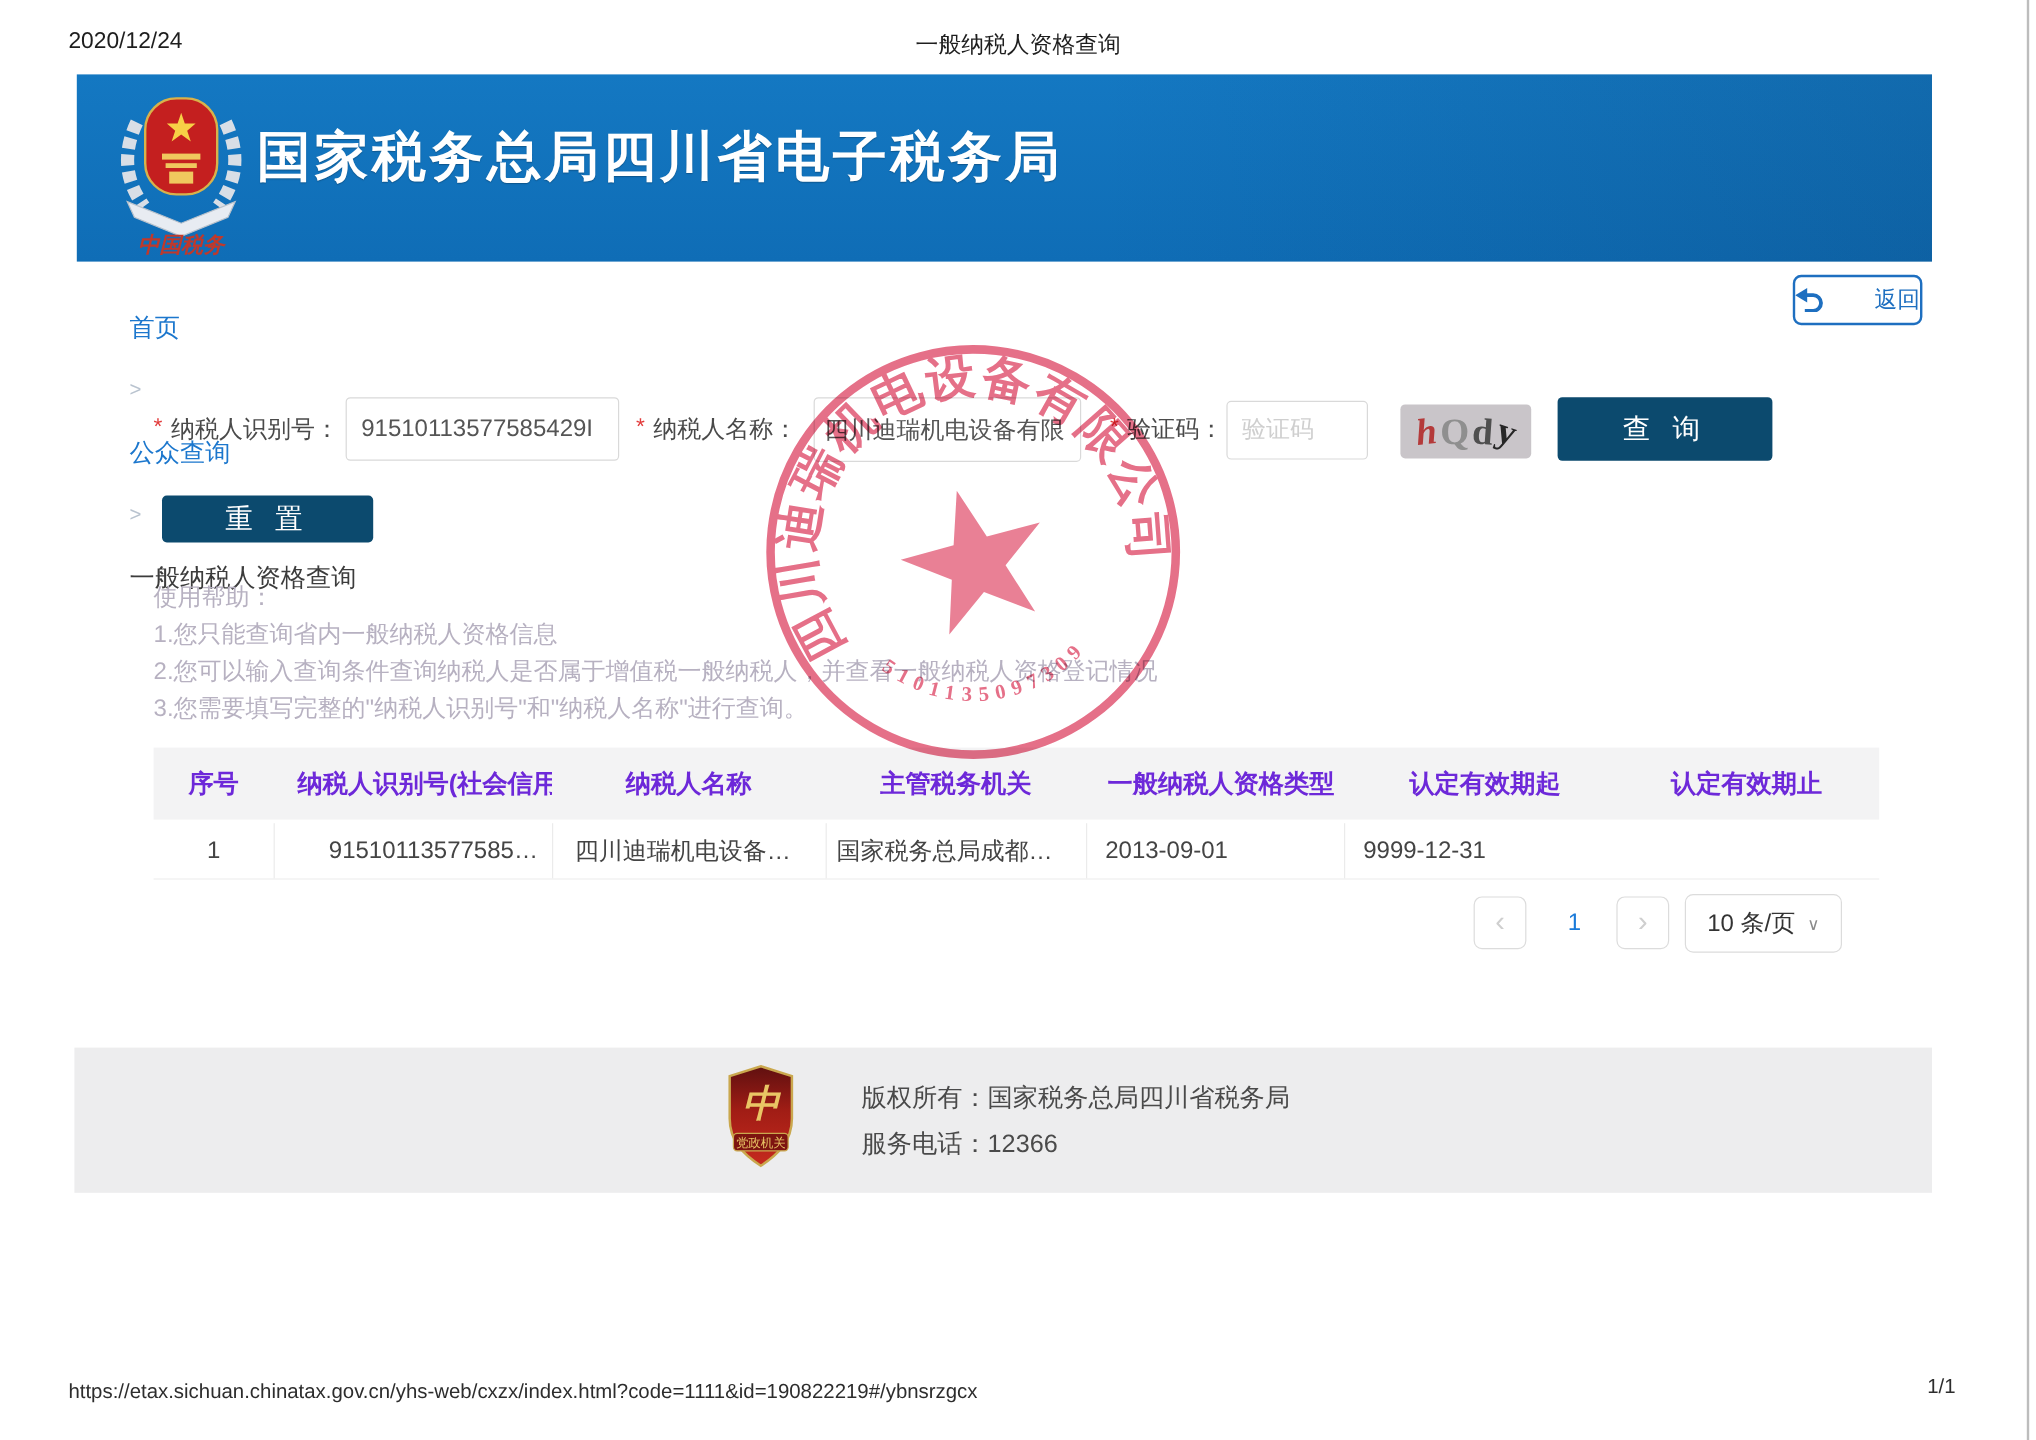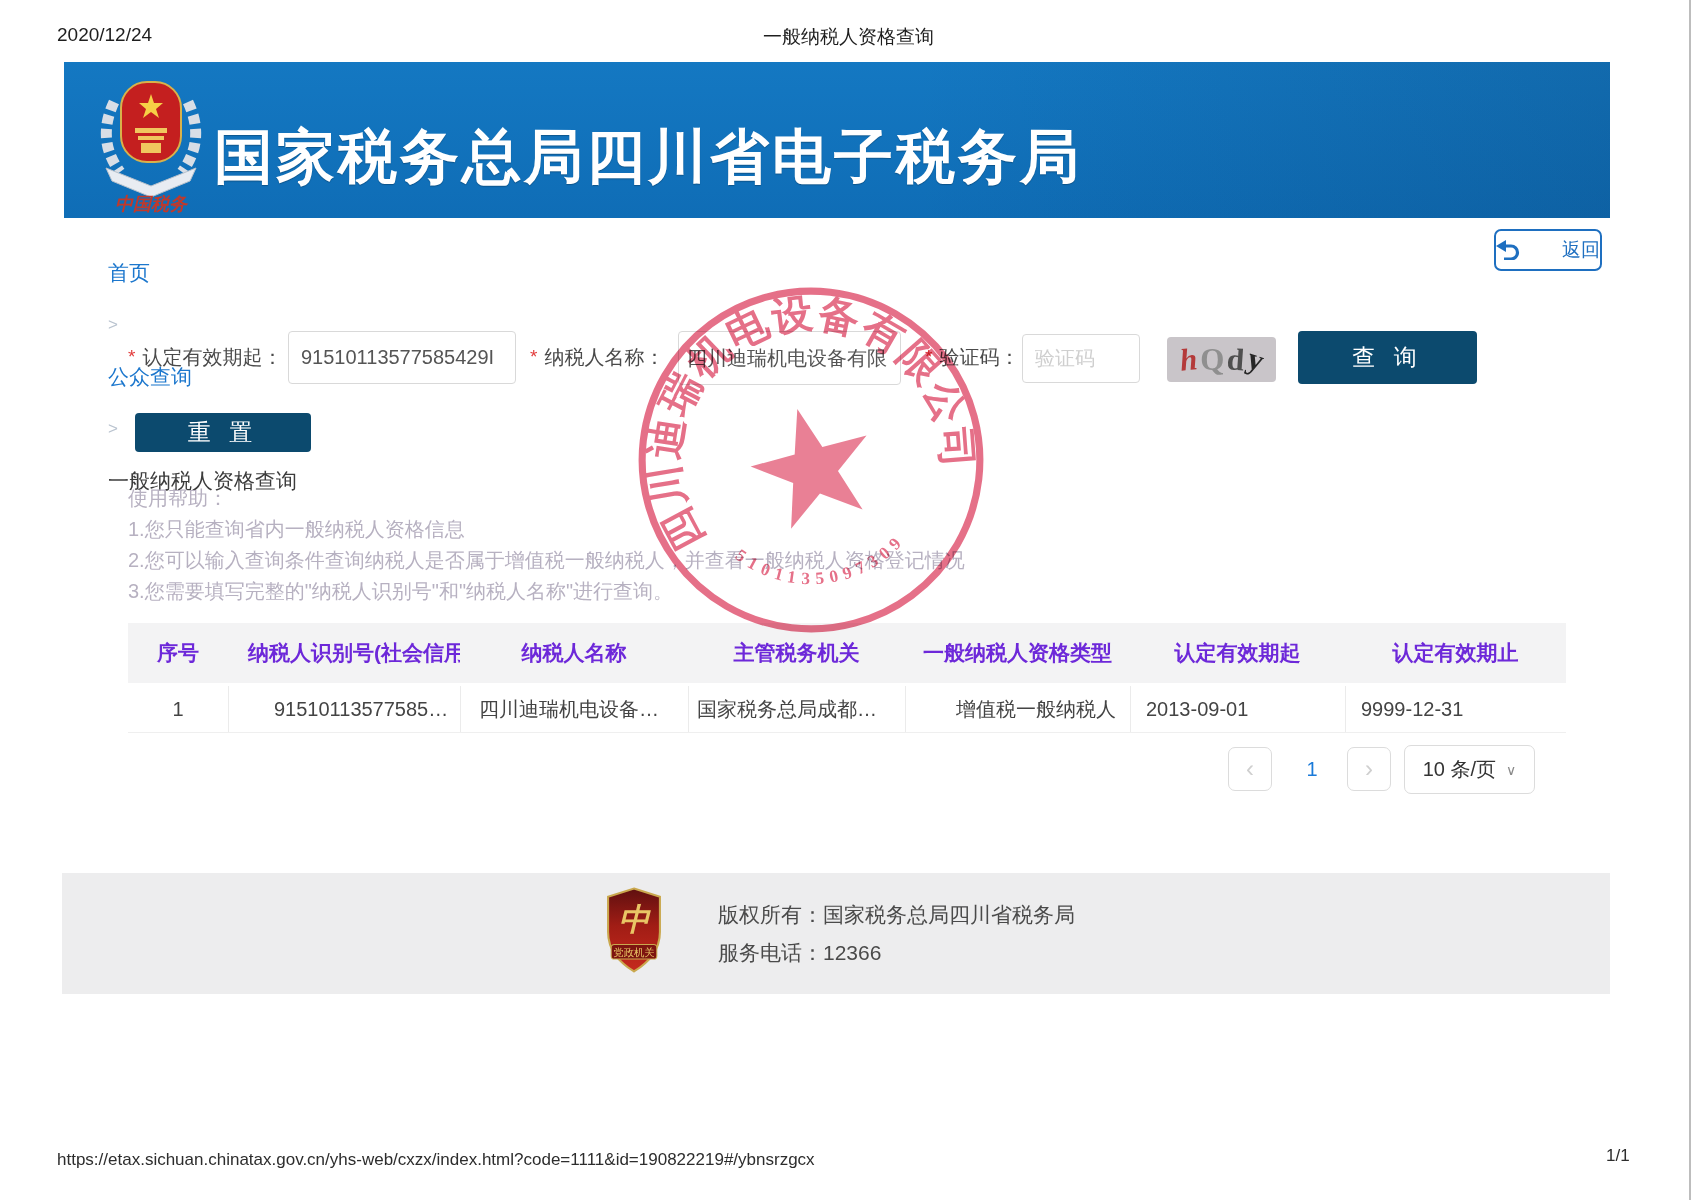--- a/index.html
+++ b/index.html
@@ -10,21 +10,21 @@
   .abs{position:absolute;}
 
   
   .print-date{left:57px;top:24px;font-size:19px;color:#1e1e1e;}
   .print-title{left:0;top:24px;width:1697px;text-align:center;font-size:19px;color:#1e1e1e;}
 
   
   .banner{left:64px;top:62px;width:1546px;height:156px;background:linear-gradient(180deg,#1478c2 0%,#0f6db6 100%);}
   .banner::after{content:"";position:absolute;inset:0;background:linear-gradient(90deg,rgba(255,255,255,0) 55%,rgba(8,44,80,0.18) 100%);}
   .emblem{left:22px;top:6px;width:130px;height:146px;z-index:2;}
-  .banner-title{left:150px;top:56px;font-size:59px;font-weight:bold;color:#ffffff;letter-spacing:3px;z-index:2;text-shadow:0 1px 1px rgba(0,0,0,.25);}
+  .banner-title{left:150px;top:39px;font-size:45px;font-weight:bold;color:#ffffff;letter-spacing:3px;z-index:2;text-shadow:0 1px 1px rgba(0,0,0,.25);}
 
   
   .crumbs{left:108px;top:231px;height:40px;display:flex;align-items:flex-start;gap:28px;font-size:21px;flex-direction:column;}
   .crumb-link{color:#1c77cd;}
   .crumb-sep{color:#b9c3cf;font-size:17px;}
   .crumb-current{color:#3c3c3c;}
   .back-btn{left:1494px;top:229px;width:108px;height:42px;border:2px solid #1e6fc0;border-radius:7px;background:#fff;
     display:flex;align-items:center;justify-content:space-between;gap:8px;color:#1e6fc0;font-size:19px;box-sizing:border-box;cursor:pointer;}
 
   
@@ -120,21 +120,21 @@
 <div class="abs back-btn">
   <svg width="24" height="20" viewBox="0 0 24 20">
     <polygon points="10,0 10,12 0,6" fill="#1e6fc0"></polygon>
     <path d="M7 6 H15 a6.5 6.5 0 0 1 0 13 H8" stroke="#1e6fc0" stroke-width="3.2" fill="none"></path>
   </svg>
   <span>返回</span>
 </div>
 
 <div class="abs f-label lbl-id">
   <span class="req">*</span>
-  <span>认定有效期起：</span>
+  <span>纳税人识别号：</span>
 </div>
 <input class="abs inp inp-id" type="text" value="91510113577585429I" style="">
 
 <div class="abs f-label lbl-name">
   <span class="req">*</span>
   <span>纳税人名称：</span>
 </div>
 <input class="abs inp inp-name" type="text" value="四川迪瑞机电设备有限" style="">
 
 <div class="abs f-label lbl-cap">
@@ -184,21 +184,20 @@
       <div class="th" style="width: 225px;">一般纳税人资格类型</div>
       <div class="th" style="width: 215px;">认定有效期起</div>
       <div class="th" style="width: 221px;">认定有效期止</div>
     </div>
   <div>
       <div class="tr">
         <div class="td" style="width: 100px; text-align: center;">1</div>
         <div class="td" style="width: 232px; padding-left: 45px;">91510113577585…</div>
         <div class="td" style="width: 228px; padding-left: 18px;">四川迪瑞机电设备…</div>
         <div class="td" style="width: 217px; padding-left: 8px;">国家税务总局成都…</div>
-        <div class="td" style="width: 225px; padding-left: 50px;">增值税一般纳税人</div>
         <div class="td" style="width: 215px; padding-left: 15px;">2013-09-01</div>
         <div class="td" style="width: 221px; padding-left: 15px;">9999-12-31</div>
       </div>
     </div>
 </div>
 
 <div class="abs pg-btn pg-prev">‹</div>
 <div class="abs pg-cur">1</div>
 <div class="abs pg-btn pg-next">›</div>
 <div class="abs pg-size">

